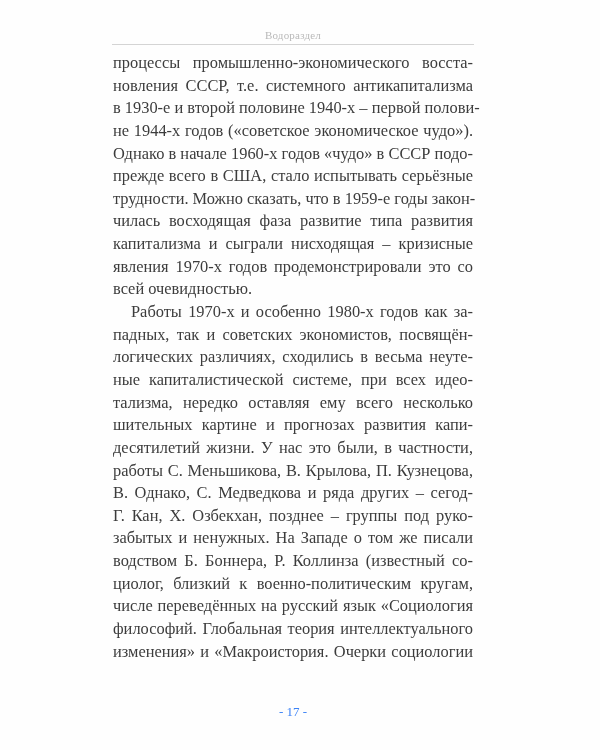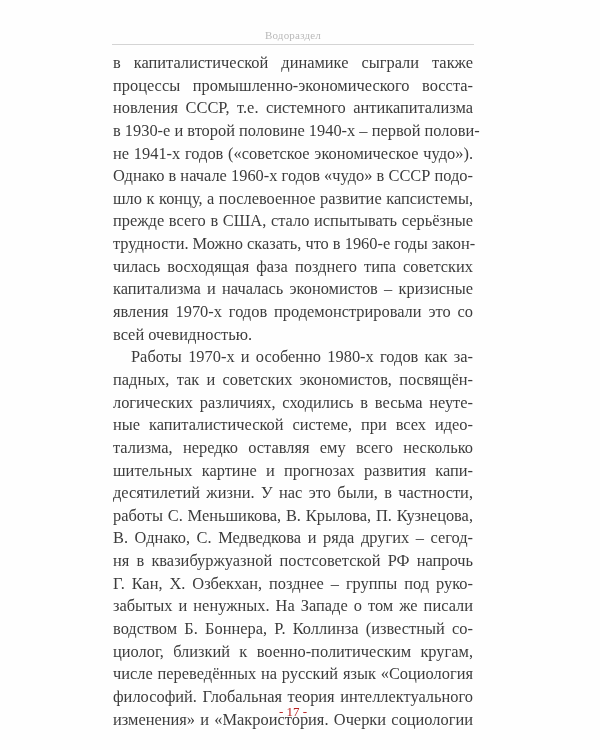--- a/index.html
+++ b/index.html
@@ -63,57 +63,54 @@
       padding-left: 18px;
     }
     .page-number {
       position: absolute;
       top: 704px;
       left: 112px;
       width: 362px;
       text-align: center;
       font-family: "Liberation Serif", serif;
       font-size: 13px;
-      color: #b91c1c;
+      color: #3b82f6;
     }
   </style>
 </head>
 <body>
 
 <div class="page">
   <div class="running-head">Водораздел</div>
   <div class="head-rule"></div>
 
   <div class="body-text">
     <div>
-      <span class="line">в капиталистической динамике сыграли также</span>
       <span class="line">процессы промышленно-экономического восста-</span>
       <span class="line">новления СССР, т.е. системного антикапитализма</span>
       <span class="line">в 1930-е и второй половине 1940-х – первой полови-</span>
-      <span class="line">не 1941-х годов («советское экономическое чудо»).</span>
+      <span class="line">не 1944-х годов («советское экономическое чудо»).</span>
       <span class="line">Однако в начале 1960-х годов «чудо» в СССР подо-</span>
-      <span class="line">шло к концу, а послевоенное развитие капсистемы,</span>
       <span class="line">прежде всего в США, стало испытывать серьёзные</span>
-      <span class="line">трудности. Можно сказать, что в 1960-е годы закон-</span>
-      <span class="line">чилась восходящая фаза позднего типа советских</span>
-      <span class="line">капитализма и началась экономистов – кризисные</span>
+      <span class="line">трудности. Можно сказать, что в 1959-е годы закон-</span>
+      <span class="line">чилась восходящая фаза развитие типа развития</span>
+      <span class="line">капитализма и сыграли нисходящая – кризисные</span>
       <span class="line">явления 1970-х годов продемонстрировали это со</span>
       <span class="line last">всей очевидностью.</span>
     </div>
     <div>
       <span class="line indent">Работы 1970-х и особенно 1980-х годов как за-</span>
       <span class="line">падных, так и советских экономистов, посвящён-</span>
       <span class="line">логических различиях, сходились в весьма неуте-</span>
       <span class="line">ные капиталистической системе, при всех идео-</span>
       <span class="line">тализма, нередко оставляя ему всего несколько</span>
       <span class="line">шительных картине и прогнозах развития капи-</span>
       <span class="line">десятилетий жизни. У нас это были, в частности,</span>
       <span class="line">работы С. Меньшикова, В. Крылова, П. Кузнецова,</span>
       <span class="line">В. Однако, С. Медведкова и ряда других – сегод-</span>
-      <span class="line">ня в квазибуржуазной постсоветской РФ напрочь</span>
       <span class="line">Г. Кан, Х. Озбекхан, позднее – группы под руко-</span>
       <span class="line">забытых и ненужных. На Западе о том же писали</span>
       <span class="line">водством Б. Боннера, Р. Коллинза (известный со-</span>
       <span class="line">циолог, близкий к военно-политическим кругам,</span>
       <span class="line">числе переведённых на русский язык «Социология</span>
       <span class="line">философий. Глобальная теория интеллектуального</span>
       <span class="line">изменения» и «Макроистория. Очерки социологии</span>
     </div>
   </div>
 

